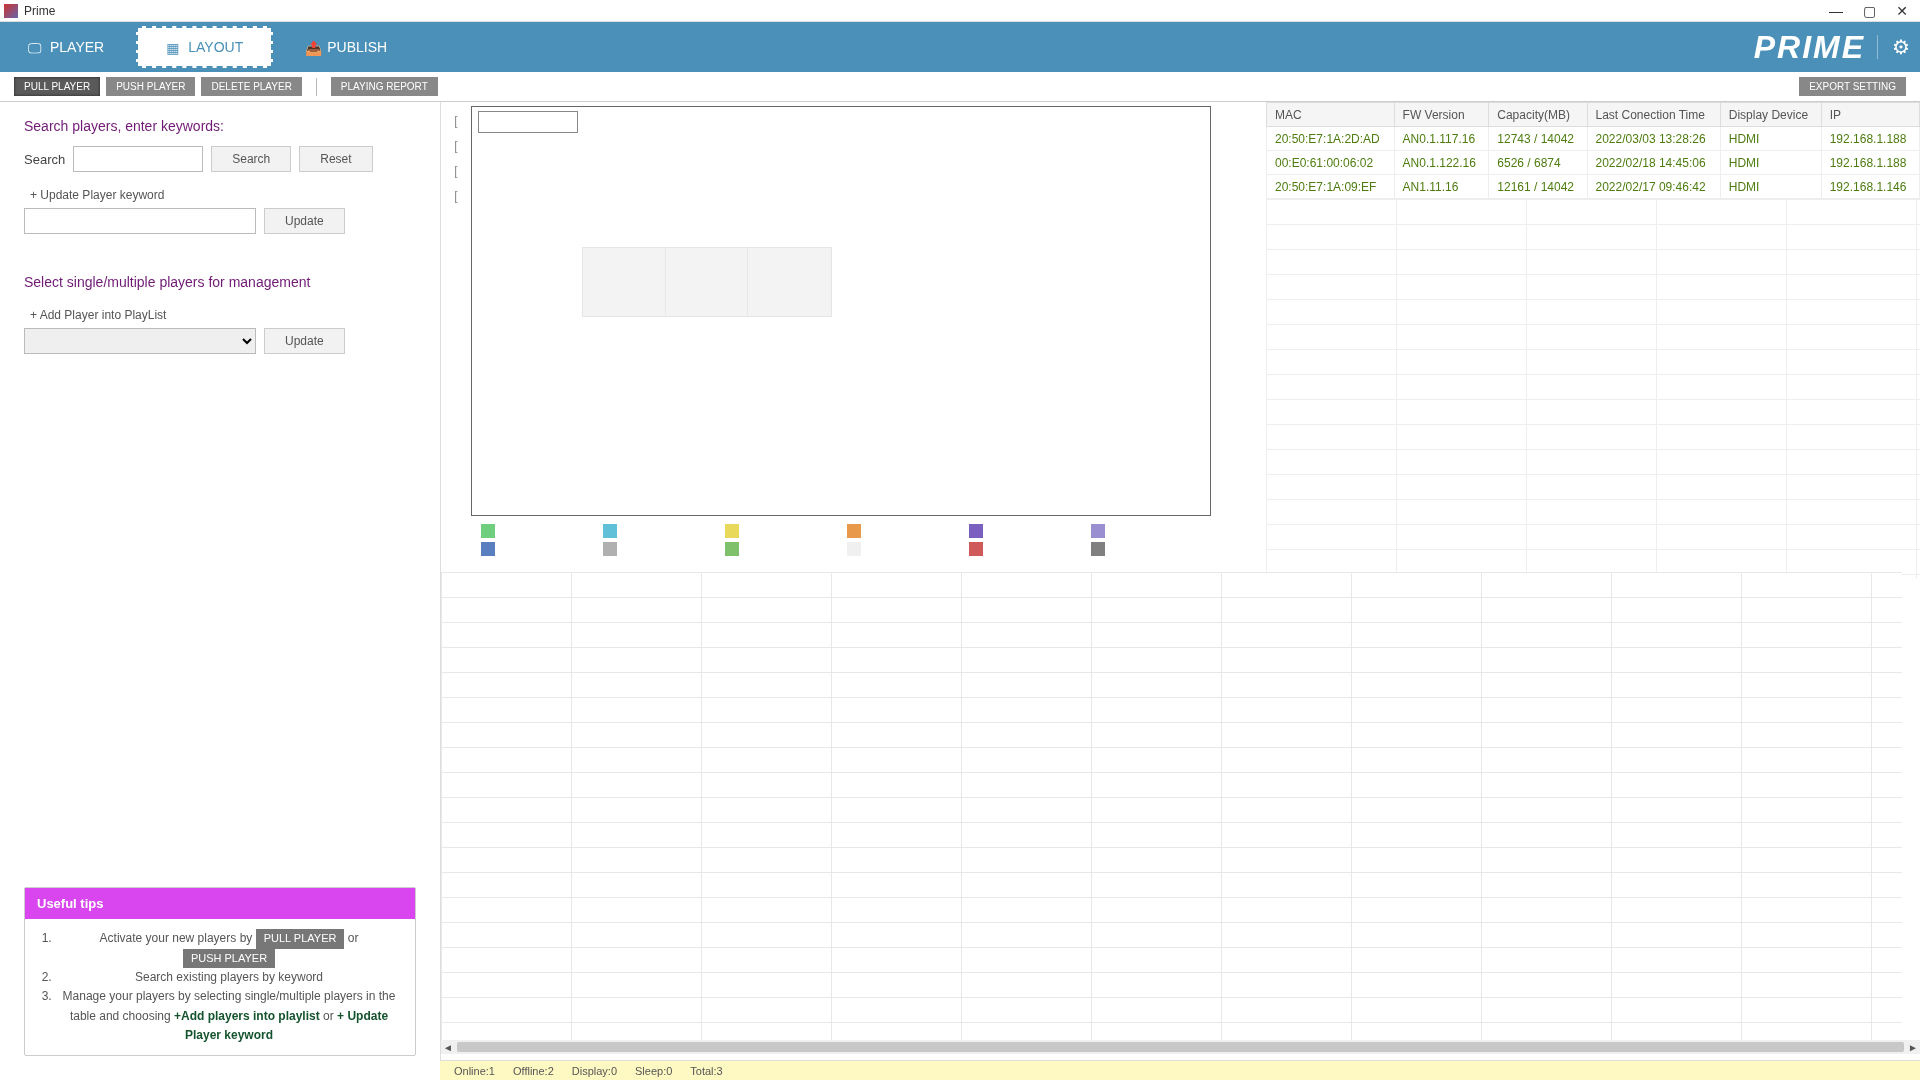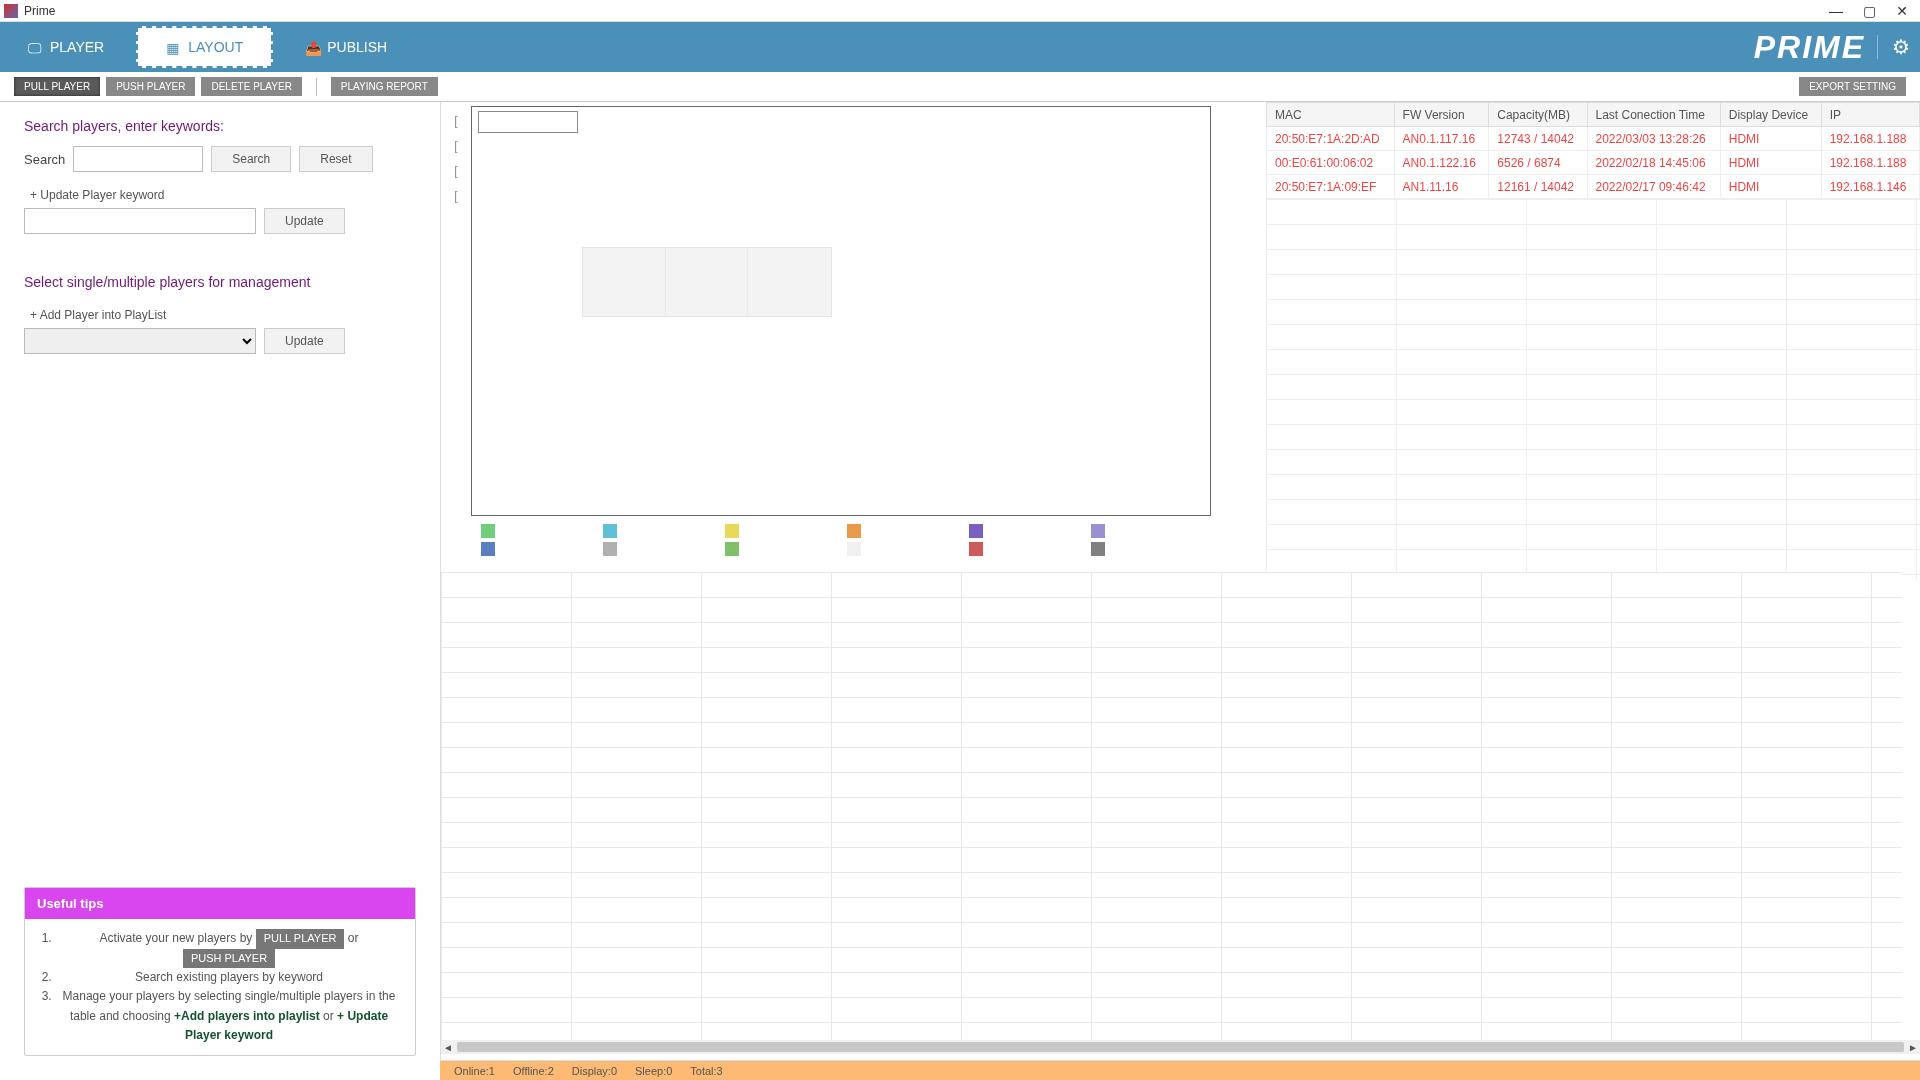--- a/index.html
+++ b/index.html
@@ -50,31 +50,31 @@
 .layout-canvas .mid-box::before, .layout-canvas .mid-box::after{ content:''; position:absolute; top:0; bottom:0; width:1px; background:#e8e8e8;}
 .layout-canvas .mid-box::before{left:33%;}
 .layout-canvas .mid-box::after{left:66%;}
 
 .palette { display: flex; gap: 108px; padding: 2px 8px 2px 40px; }
 .palette .sq { width: 14px; height: 14px; }
 .palette2 { display: flex; gap: 108px; padding: 2px 8px 10px 40px; }
 .palette2 .sq { width: 14px; height: 14px; }
 .data-table { width: 100%; border-collapse: collapse; font-size: 12px; }
 .data-table th { background: #f5f5f5; color: #555; text-align: left; padding: 4px 8px; border: 1px solid #ddd; font-weight: normal; height: 24px;}
-.data-table td { padding: 4px 8px; border: 1px solid #eee; color: #ef4444; height: 24px; }
+.data-table td { padding: 4px 8px; border: 1px solid #eee; color: #4d7c0f; height: 24px; }
 .grid-bg { background-image: linear-gradient(#eee 1px, transparent 1px), linear-gradient(90deg, #eee 1px, transparent 1px); background-size: 130px 25px; }
 
 .right-table-wrap { position: absolute; left: 785px; top: 0; right: 0; padding-left: 40px; }
 .center-grid { position:absolute; left:0; top:470px; right:18px; bottom:30px; background:#fff; }
 .center-grid .gridlines{position:absolute;inset:0;background-image:linear-gradient(#e8e8e8 1px,transparent 1px),linear-gradient(90deg,#e8e8e8 1px,transparent 1px);background-size:130px 25px;}
 .scroll-h { position:absolute; bottom:18px; left:0; right:0; height:14px; background:#f0f0f0; display:flex; align-items:center;}
 .scroll-h .arrow{width:14px;text-align:center;color:#555;font-size:10px;}
 .scroll-h .thumb{height:10px;background:#c8c8c8;flex:1;margin:0 2px;border-radius:2px;}
 
-.statusbar { position: fixed; bottom: 0; left: 440px; right: 0; height: 20px; background: #fdba74; border-top: 1px solid #ddd; display: flex; align-items: center; gap: 18px; padding: 0 14px; font-size: 11px; color: #555; }
+.statusbar { position: fixed; bottom: 0; left: 440px; right: 0; height: 20px; background: #fef9c3; border-top: 1px solid #ddd; display: flex; align-items: center; gap: 18px; padding: 0 14px; font-size: 11px; color: #555; }
 
 .icon-sm{display:inline-block;width:14px;height:14px;}
 </style>
 </head>
 <body>
 
 <div class="titlebar">
   <div class="app-icon"></div>
   <span class="title">Prime</span>
   <div class="win-controls">

